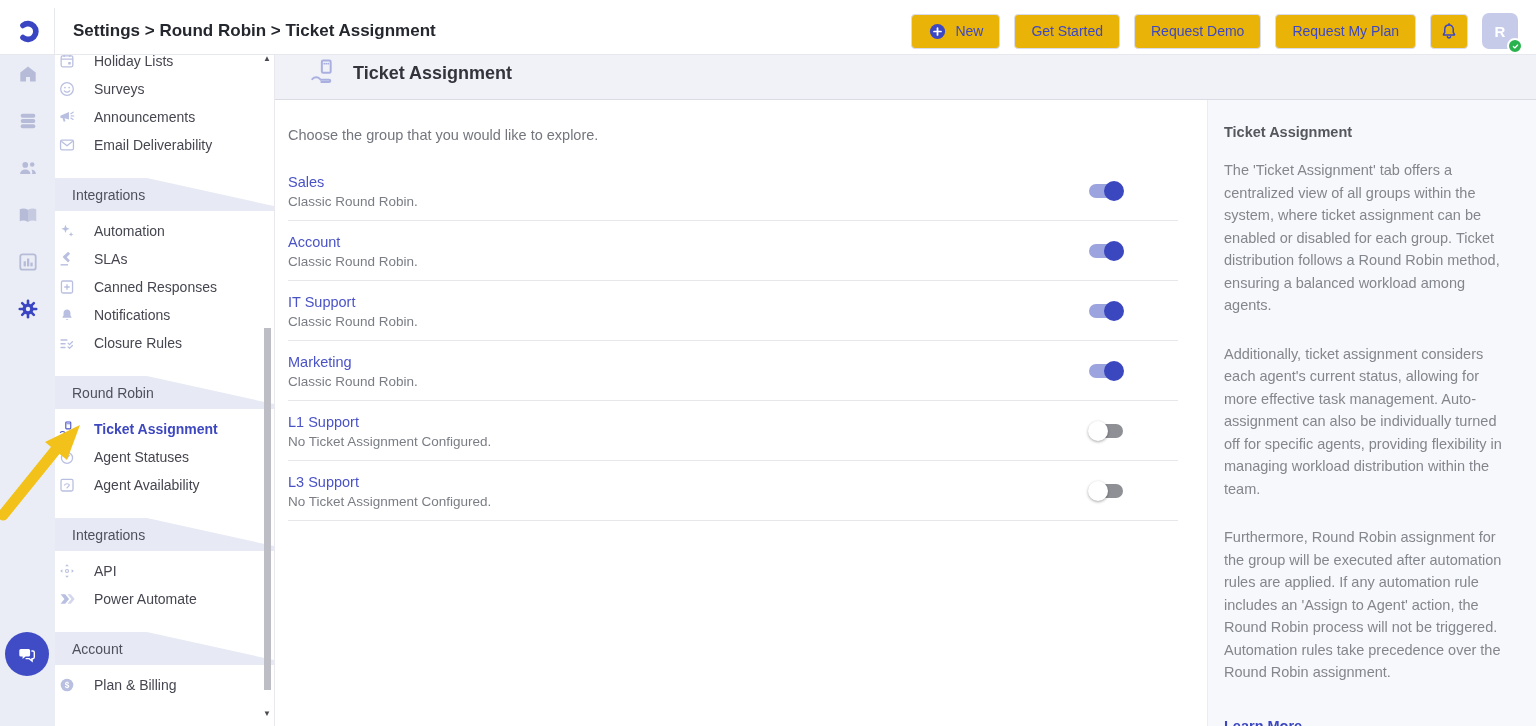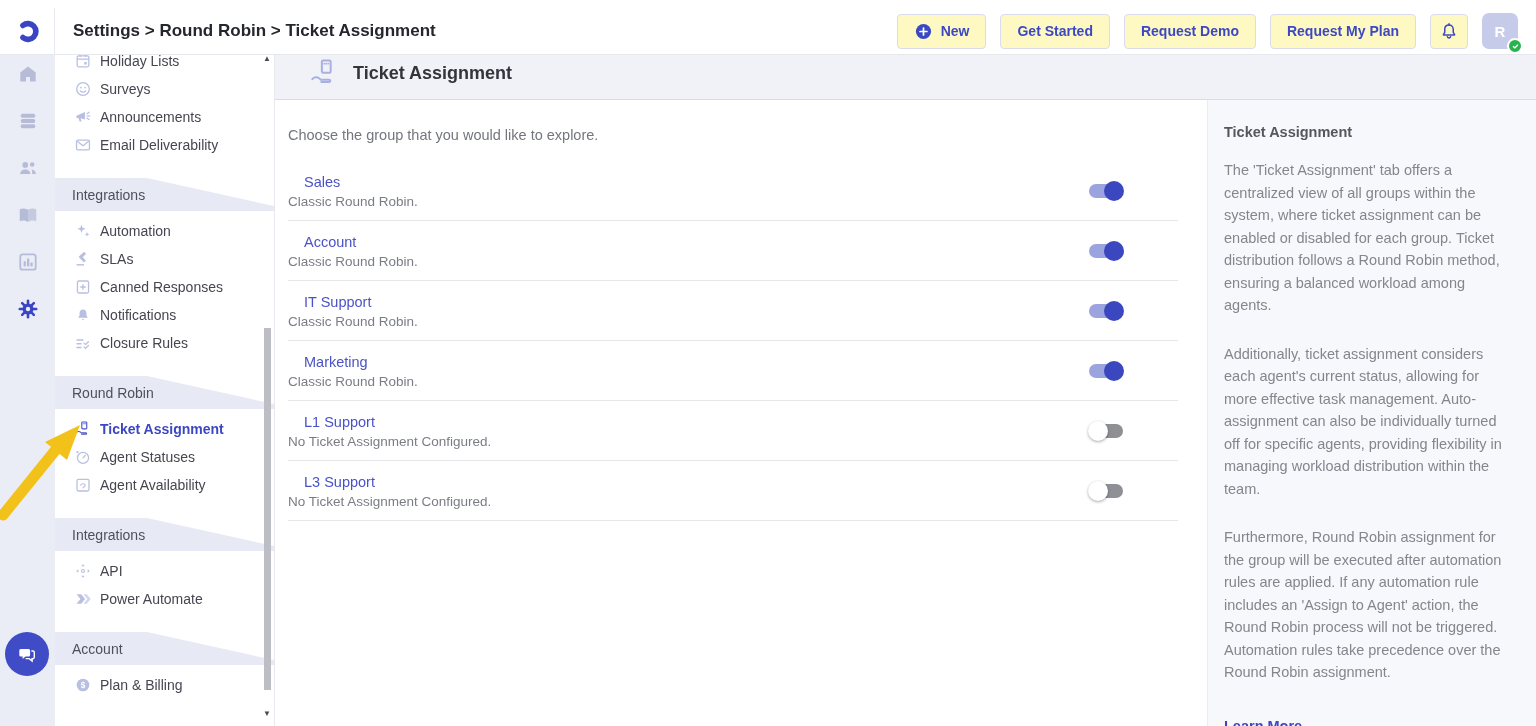--- a/index.html
+++ b/index.html
@@ -7,22 +7,22 @@
     font-family:"Liberation Sans", sans-serif; }
   .app { position:relative; width:1536px; height:726px; }
 
   
   .topbar { position:absolute; top:8px; left:0; right:0; height:47px; background:#fff;
     border-bottom:1px solid #e7e8ee; display:flex; align-items:center; z-index:6; }
   .logo-cell { width:55px; height:100%; border-right:1px solid #e7e8ee;
     display:flex; align-items:center; justify-content:center; cursor:pointer; }
   .breadcrumb { margin-left:18px; font-size:17px; font-weight:bold; color:#25272e; }
   .topbar-actions { margin-left:auto; display:flex; align-items:center; gap:14px; padding-right:18px; }
-  .btn { height:35px; padding:0 16px; background:#fef9c3; border:1px solid #d9dcec; border-radius:4px;
-    color:#3c48c3; font-weight:bold; font-size:14px; display:flex; align-items:center; gap:8px;
+  .btn { height:35px; padding:0 16px; background:#eab308; border:1px solid #d9dcec; border-radius:4px;
+    color:#3c48c3; font-weight:normal; font-size:14px; display:flex; align-items:center; gap:8px;
     cursor:pointer; font-family:inherit; white-space:nowrap; }
   .icon-btn { width:38px; padding:0; justify-content:center; }
   .avatar { width:36px; height:36px; border-radius:7px; background:#c6cbe9; color:#fff;
     font-weight:bold; font-size:15px; display:flex; align-items:center; justify-content:center;
     position:relative; cursor:pointer; }
   .badge { position:absolute; right:-5px; bottom:-5px; width:16px; height:16px; border-radius:50%;
     background:#29b34e; border:2px solid #fff; display:flex; align-items:center; justify-content:center; }
   .badge svg { width:9px; height:9px; }
 
   
@@ -31,21 +31,21 @@
     color:#b6bcd8; cursor:pointer; }
   .rail-item.active { color:#3a45c3; }
   .rail-item svg { width:22px; height:22px; }
   .chat-fab { position:absolute; left:5px; top:632px; width:44px; height:44px; border-radius:50%;
     background:#3f4cc5; display:flex; align-items:center; justify-content:center; cursor:pointer; z-index:3; }
   .chat-fab svg { width:24px; height:24px; }
 
   
   .sidebar { position:absolute; top:47px; left:55px; width:220px; bottom:0; background:#fff;
     border-right:1px solid #e8e8ee; overflow:hidden; z-index:2; }
-  .side-item { height:28px; display:flex; align-items:center; padding-left:19px; gap:8px;
+  .side-item { height:28px; display:flex; align-items:center; padding-left:3px; gap:18px;
     font-size:14px; color:#45464f; cursor:pointer; white-space:nowrap; }
   .side-item .icn { color:#b9bfe0; display:flex; }
   .side-item .icn svg { width:18px; height:18px; }
   .side-item.active { color:#3c47c0; font-weight:bold; }
   .side-item.active .icn { color:#4a54c8; }
   .sec-banner { height:33px; margin:19px 0 6px; background:#e7eaf5;
     clip-path:polygon(0 0,42% 0,100% 85%,100% 100%,0 100%);
     display:flex; align-items:center; padding-left:17px; font-size:14px; color:#4e505b; }
   .s-arrow { position:absolute; right:3px; font-size:8px; color:#4a4a52; cursor:pointer; line-height:1; }
   .s-up { top:8px; } .s-down { bottom:8px; }
@@ -56,21 +56,21 @@
     border-bottom:1px solid #dbdbe3; display:flex; align-items:center; gap:13px; padding-left:33px; z-index:1; }
   .content-header .hdr-icn { color:#a9b0df; display:flex; }
   .content-header .hdr-icn svg { width:32px; height:32px; }
   .content-title { font-size:18px; font-weight:bold; color:#33343c; }
 
   .main { position:absolute; left:273px; top:100px; width:932px; bottom:0; background:#fff; padding-left:15px; }
   .main-sub { margin-top:27px; font-size:14.5px; color:#74767e; }
   #group-list { margin-top:18px; width:890px; }
   .grp-row { height:60px; border-bottom:1px solid #e6e6eb; display:flex; align-items:center; }
   .grp-text { flex:1; }
-  .grp-name { font-size:14.5px; color:#4a53c6; cursor:pointer; display:inline-block; margin-bottom:4px;margin-left:16px; }
+  .grp-name { font-size:14.5px; color:#4a53c6; cursor:pointer; display:inline-block; margin-bottom:4px; }
   .grp-desc { font-size:13.5px; color:#7b7d85; }
   .switch { position:relative; width:34px; height:14px; border-radius:7px; margin-right:55px; cursor:pointer; flex:none; }
   .switch .knob { position:absolute; top:-3px; width:20px; height:20px; border-radius:50%; }
   .switch.on  { background:#9ba4de; }
   .switch.on .knob  { right:-1px; background:#3b47bf; }
   .switch.off { background:#8f9095; }
   .switch.off .knob { left:-1px; background:#fff; box-shadow:0 1px 3px rgba(0,0,0,.35); }
 
   
   .info-panel { position:absolute; left:1207px; right:0; top:100px; bottom:0; background:#f7f8fb;

